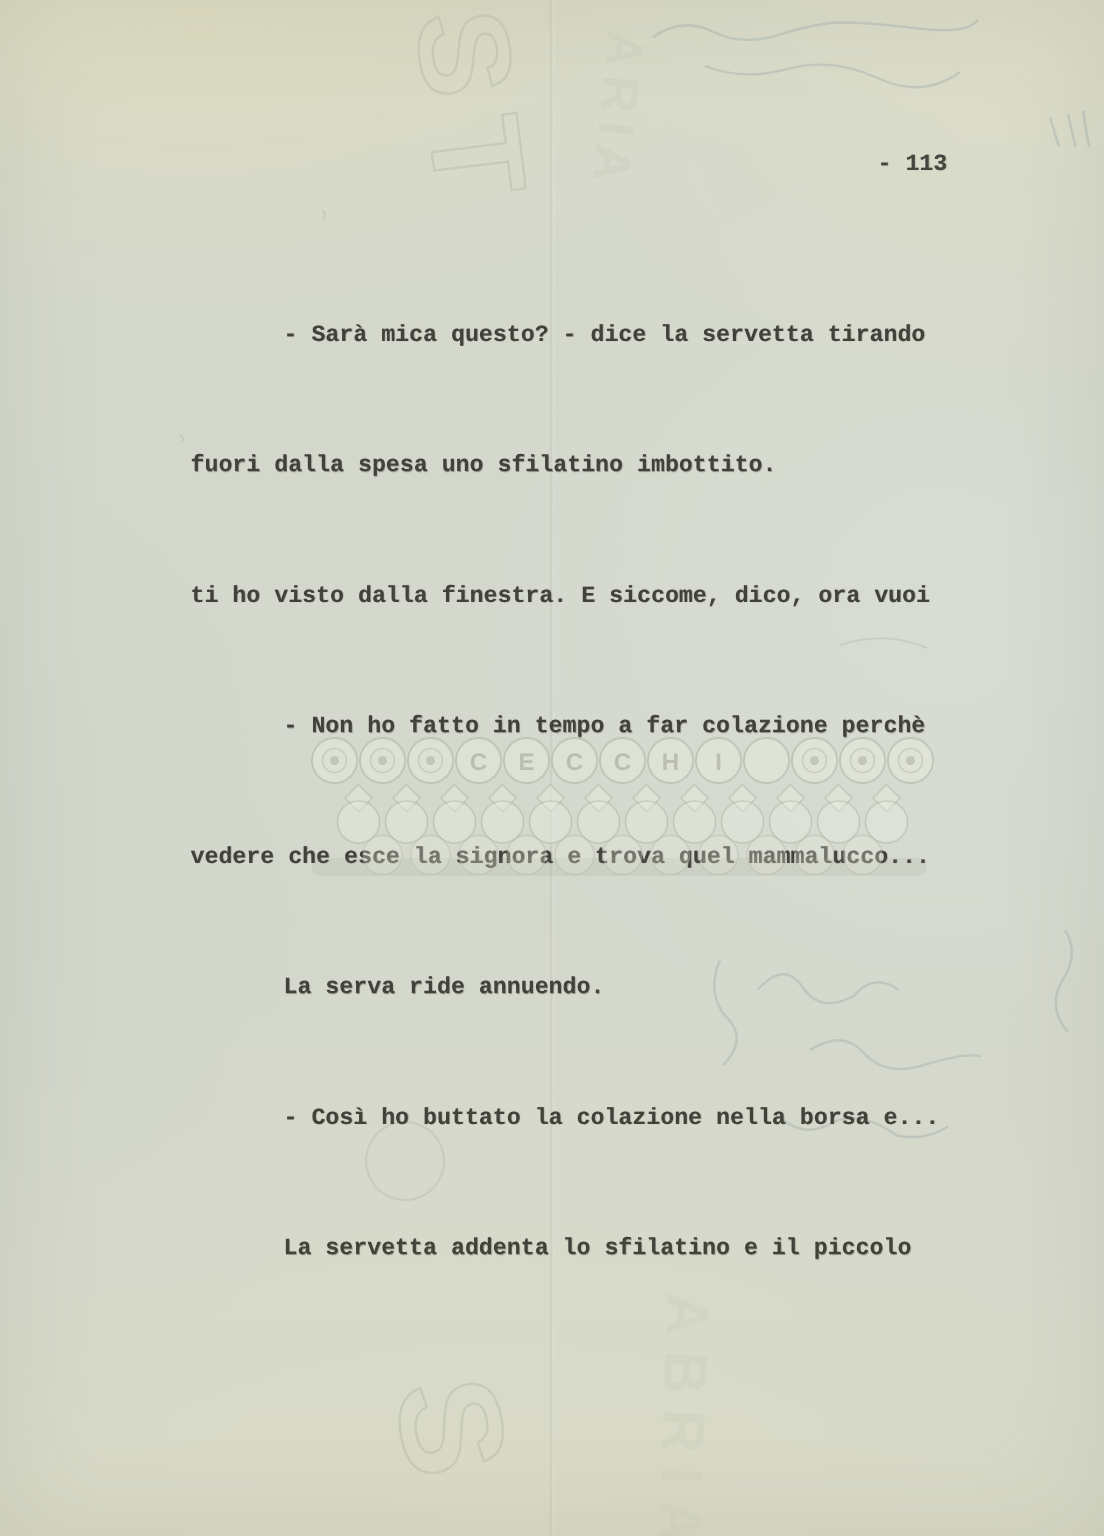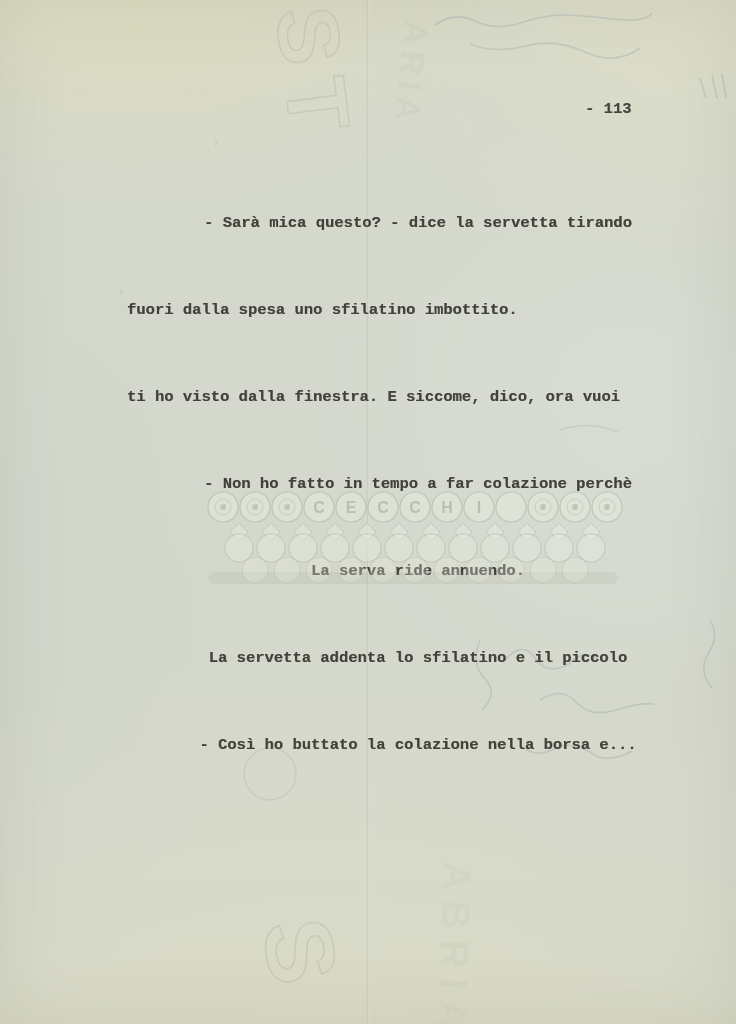--- a/index.html
+++ b/index.html
@@ -35,21 +35,21 @@
   .wm-solid{ color:rgba(200,203,186,0.50); }
   .ghostlayer,.embosslayer{ position:absolute;left:0;top:0;pointer-events:none; }
   .typed{
     position:absolute;left:127px;top:151px;width:520px;
     font-size:15.5px;font-weight:700;line-height:29px;
     color:#42413a;
     text-shadow:0.4px 0.4px 0.6px rgba(58,56,48,0.45);
     white-space:pre;
   }
   .line{height:29px;}
-  .indent{padding-left:62px;text-align:center;}
+  .indent{padding-left:62px;}
   .pagenum{
     position:absolute;left:585px;top:100px;
     font-size:15.5px;font-weight:700;color:#45443d;
     text-shadow:0.4px 0.4px 0.6px rgba(58,56,48,0.4);
   }
 </style>
 </head>
 <body>
 
 <div class="page">
@@ -79,23 +79,24 @@
       <path d="M560 430 q 30 -10 58 2"></path>
       <path d="M270 800 a26 26 0 1 1 0.1 0"></path>
     </g>
   </svg>
 
   <div class="typed">
     <div class="line indent">- Sarà mica questo? - dice la servetta tirando</div>
     <div class="line">fuori dalla spesa uno sfilatino imbottito.</div>
     <div class="line">ti ho visto dalla finestra. E siccome, dico, ora vuoi</div>
     <div class="line indent">- Non ho fatto in tempo a far colazione perchè</div>
+    <div class="line">vedere che esce la signora e trova quel mammalucco...</div>
     <div class="line indent">La serva ride annuendo.</div>
+    <div class="line indent">- Così ho buttato la colazione nella borsa e...</div>
     <div class="line indent">La servetta addenta lo sfilatino e il piccolo</div>
-    <div class="line indent">- Così ho buttato la colazione nella borsa e...</div>
     
     
     
     
     
     
     
     
     
     

